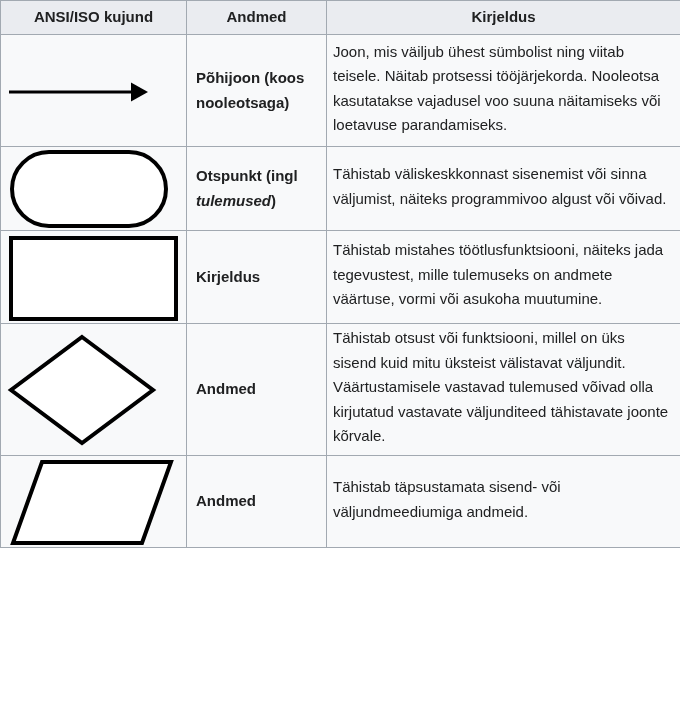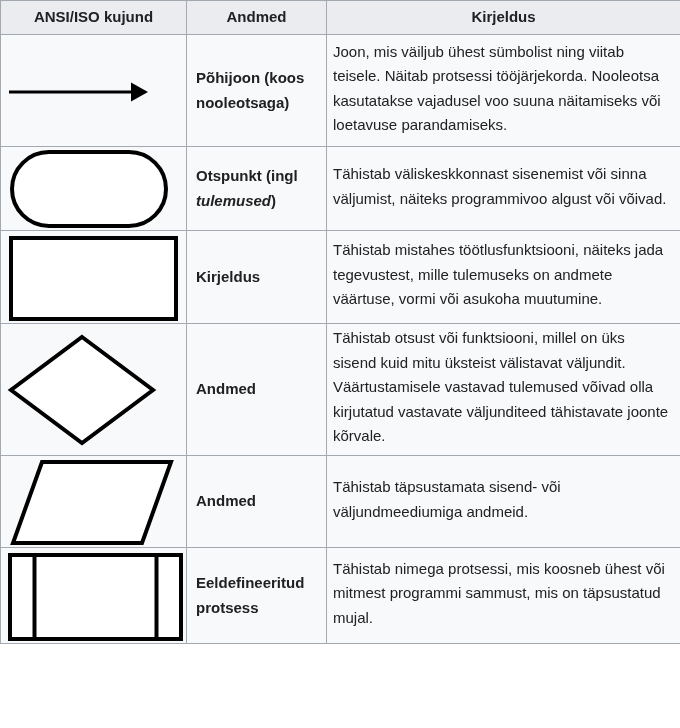--- a/index.html
+++ b/index.html
@@ -111,27 +111,16 @@
     <tr style="height:92px">
       <td class="shape-cell">
         <svg width="185" height="90" viewBox="0 0 185 90">
           <polygon points="41,5 170,5 141,86 12,86" fill="#fff" stroke="#000" stroke-width="4"></polygon>
         </svg>
       </td>
       <td class="name-cell">Andmed</td>
       <td class="desc-cell">Tähistab täpsustamata sisend- või väljundmeediumiga andmeid.</td>
     </tr>
 
-    <tr style="height:96px">
-      <td class="shape-cell">
-        <svg width="185" height="94" viewBox="0 0 185 94">
-          <rect x="9" y="6" width="171" height="84" fill="#fff" stroke="#000" stroke-width="4"></rect>
-          <line x1="33.5" y1="6" x2="33.5" y2="90" stroke="#000" stroke-width="4"></line>
-          <line x1="155.5" y1="6" x2="155.5" y2="90" stroke="#000" stroke-width="4"></line>
-        </svg>
-      </td>
-      <td class="name-cell">Eeldefineeritud protsess</td>
-      <td class="desc-cell">Tähistab nimega protsessi, mis koosneb ühest või mitmest programmi sammust, mis on täpsustatud mujal.</td>
-    </tr>
 
 
   </tbody>
 </table>
 
 </body></html>

